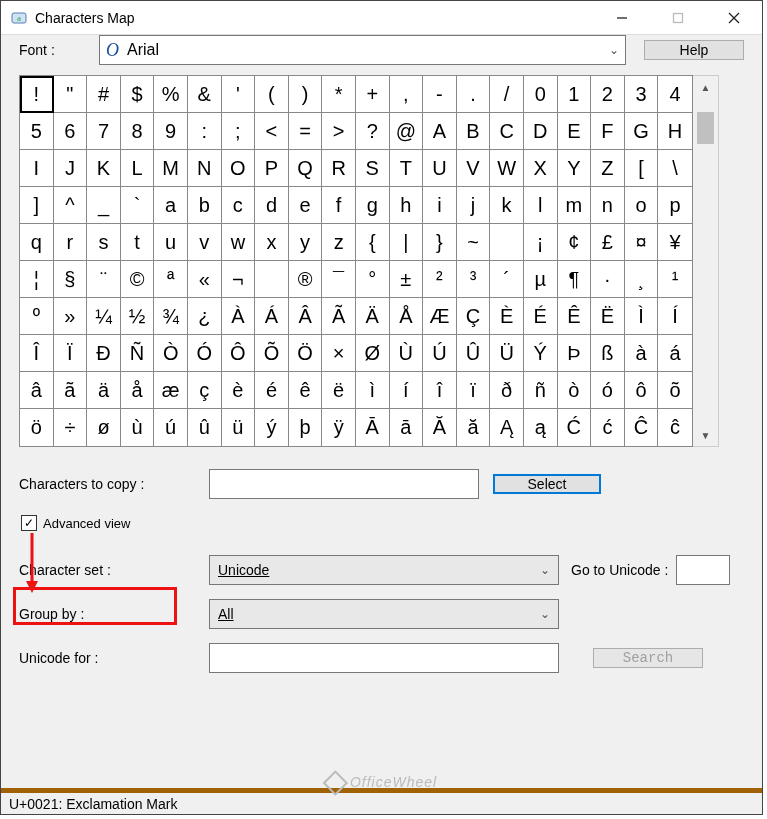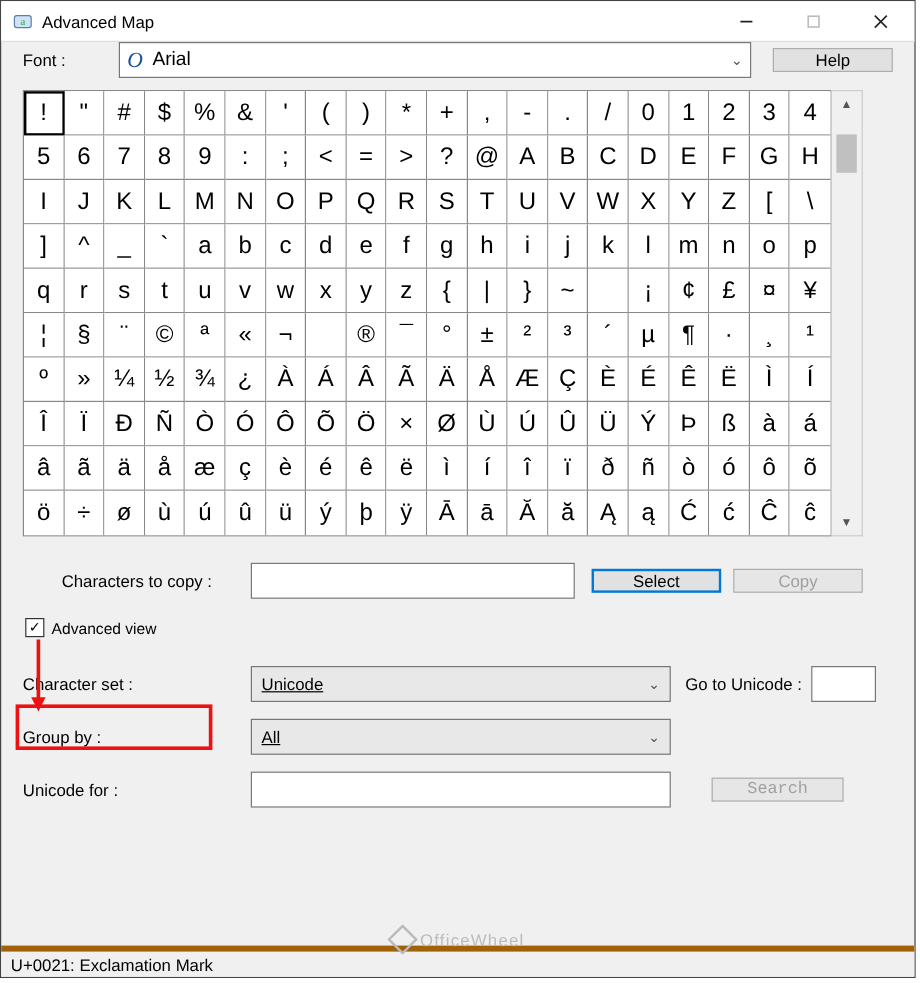--- a/index.html
+++ b/index.html
@@ -108,21 +108,21 @@
     border-top:1px solid #ccc;
     border-right:1px solid #ccc;
     border-bottom:1px solid #ccc;
     display:flex; flex-direction:column;
     align-items:center;
   }
   .sb-arrow { height: 22px; width:100%; display:flex;align-items:center;justify-content:center; font-size:10px; color:#555;}
   .sb-track { flex:1; width:100%; position:relative; }
   .sb-thumb { position:absolute; top:14px; left:4px; right:4px; height:32px; background:#c0c0c0;}
 
-  .copy-row { display:flex; align-items:center; margin-top: 22px; margin-bottom: 16px; text-align: center;}
+  .copy-row { display:flex; align-items:center; margin-top: 22px; margin-bottom: 16px;}
   .copy-label { width:190px; font-size:14px;}
   .copy-input {
     flex:0 0 270px; height:30px;
     background:#fff; border:1px solid #777;
     margin-right:14px;
   }
   .copy-row .btn { min-width:108px; margin-right:10px;}
 
   .adv-highlight {
     border: 3px solid #e11;
@@ -173,41 +173,42 @@
     height: 26px;
     border-top:5px solid #a16207;
     background:#f0f0f0;
     display:flex; align-items:center;
     padding-left: 8px;
     font-size: 14px;
   }
   .watermark {
     position:absolute; left:50%; bottom:22px; transform:translateX(-50%);
     color:#bbb; font-size:14px; letter-spacing:1px;
-    display:flex; align-items:center; gap:6px;
+    display:flex; gap:6px;
     pointer-events:none;
+    font-style:italic;
   }
   .hex-icon {
     width:18px;height:18px;border:2px solid #bbb;
     transform:rotate(45deg);
   }
 </style>
 </head>
 <body>
 
 <div class="window">
 
   <div class="titlebar">
     <span class="titlebar-icon">
       <svg width="18" height="18" viewBox="0 0 18 18">
         <rect x="2" y="4" width="14" height="10" rx="2" fill="#cfe3f5" stroke="#5a7fb0"></rect>
         <text x="9" y="12" text-anchor="middle" font-size="9" fill="#2a4" font-family="serif">a</text>
       </svg>
     </span>
-    <span class="titlebar-title">Advanced Map</span>
+    <span class="titlebar-title">Characters Map</span>
     <div class="win-controls">
       <div class="win-btn">
         <svg width="12" height="12">
             <line x1="1" y1="6" x2="11" y2="6" stroke="#222" stroke-width="1.3"></line>
           </svg>
       </div>
       <div class="win-btn disabled">
         <svg width="12" height="12">
             <rect x="1.5" y="1.5" width="9" height="9" fill="none" stroke="#bbb" stroke-width="1.3"></rect>
           </svg>
@@ -442,21 +443,20 @@
           <div class="sb-thumb"></div>
         </div>
         <div class="sb-arrow">▼</div>
       </div>
     </div>
 
     <div class="copy-row">
       <div class="copy-label">Characters to copy :</div>
       <div class="copy-input"></div>
       <div class="btn primary">Select</div>
-      <div class="btn disabled">Copy</div>
     </div>
 
     <div class="adv-check-row">
       <span class="checkbox">✓</span>
       <span>Advanced view</span>
     </div>
 
     <div class="adv-row">
       <div class="adv-label">Character set :</div>
       <div class="select-box">

